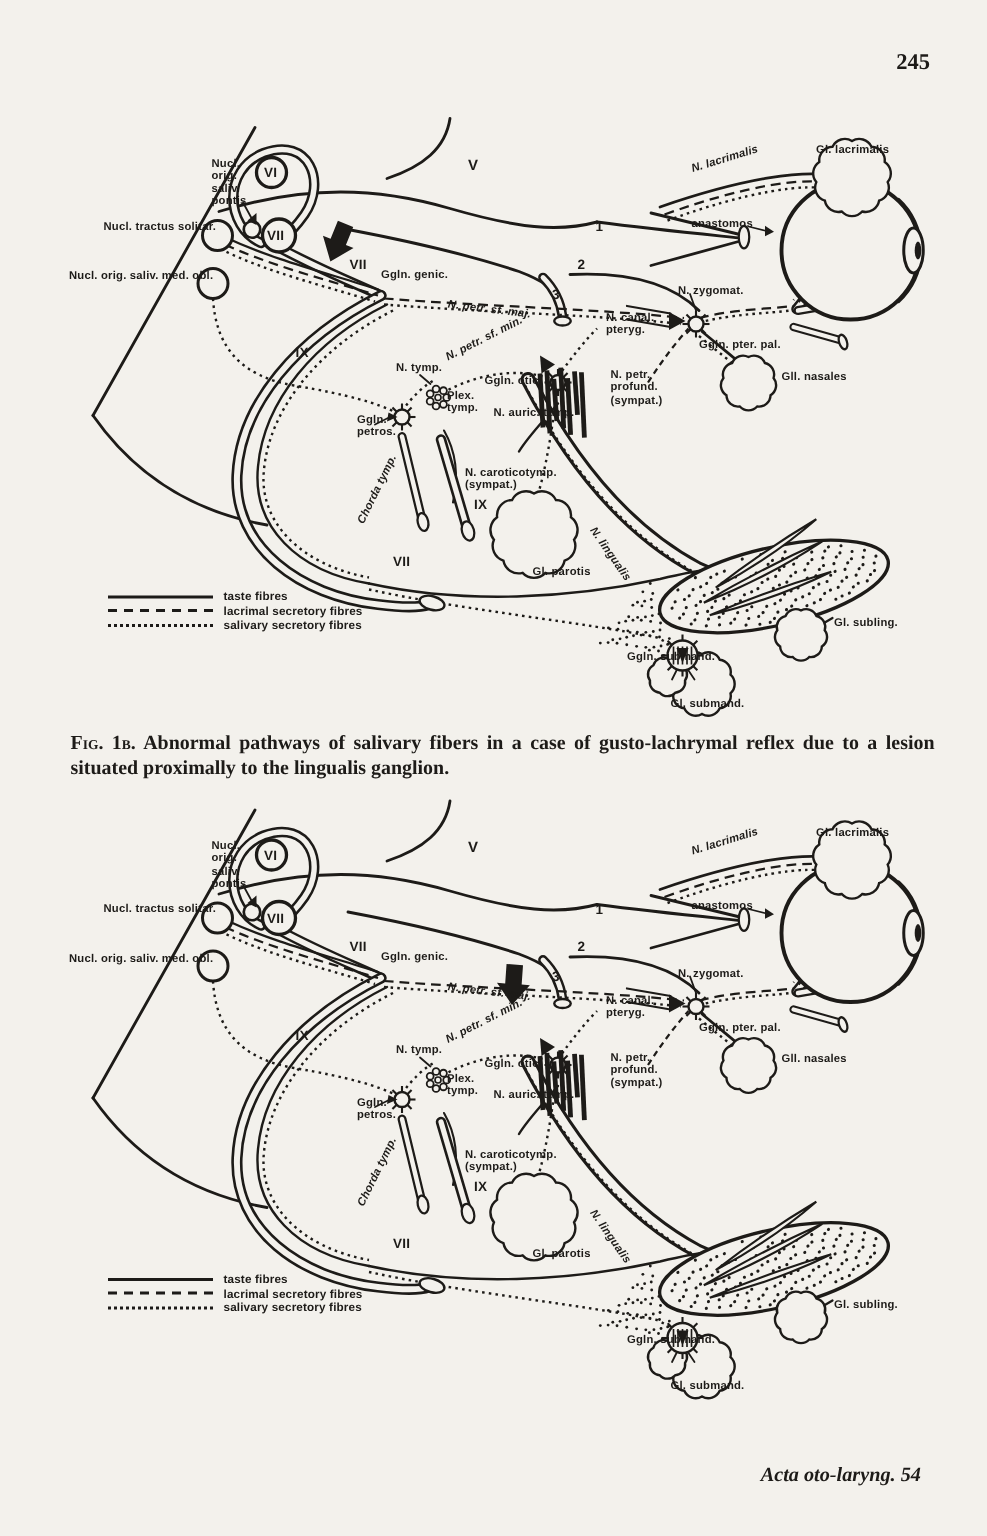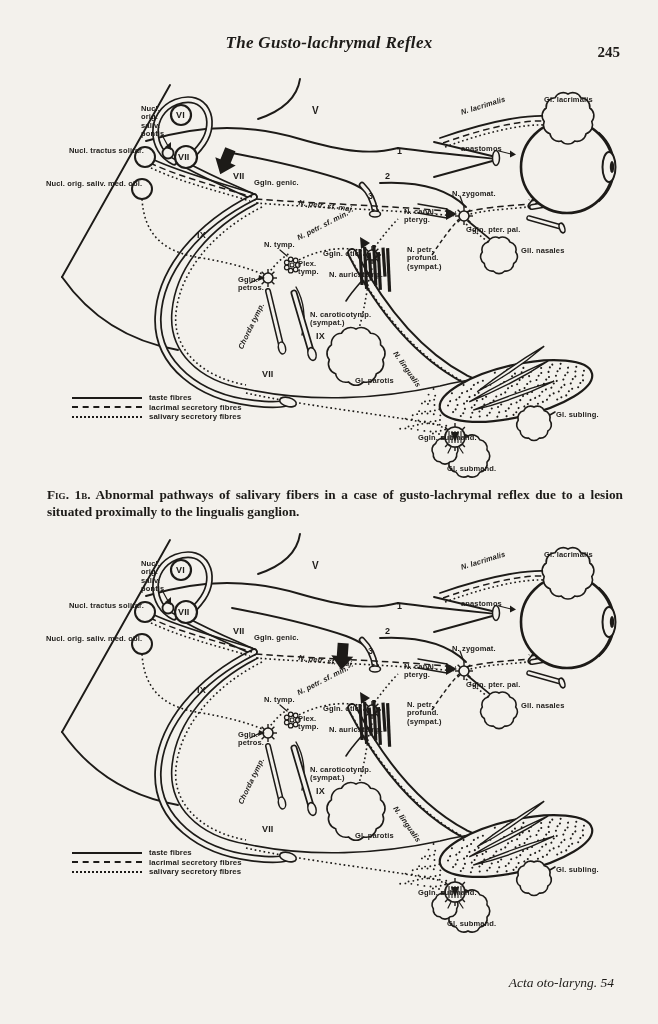--- a/index.html
+++ b/index.html
@@ -2,38 +2,38 @@
 <html style="--ink: #1d1b18; --bg: #f3f1ec;"><head>
 <meta charset="utf-8">
 <style>
   :root{ --ink:#1d1b18; --bg:#f3f1ec; }
   html,body{margin:0;padding:0;}
   body{width:658px;height:1024px;background:var(--bg);
        font-family:"Liberation Serif", serif; color:var(--ink); overflow:hidden; position:relative;}
   .page{position:absolute;inset:0;}
   .hdr-title{position:absolute;top:33px;left:0;right:0;text-align:center;
       font-size:17px;font-weight:700;font-style:italic;letter-spacing:.3px;}
-  .hdr-page{position:absolute;top:44px;right:38px;font-size:15px;font-weight:700;text-align:right;}
+  .hdr-page{position:absolute;top:34px;right:38px;font-size:15px;font-weight:700;text-align:right;}
   .fig{position:absolute;left:0;width:658px;height:398px;}
   #fig1b{top:85px;} #fig1c{top:540px;}
   .fig-svg{position:absolute;inset:0;width:658px;height:398px;overflow:visible;}
   .label-layer{position:absolute;inset:0;font-family:"Liberation Sans", sans-serif;}
   .fig-label{position:absolute;font-size:7.5px;font-weight:700;line-height:1.12;
       letter-spacing:.15px;white-space:pre-line;transform-origin:0 0;color:var(--ink);}
   .legend{position:absolute;left:72px;top:308px;font-family:"Liberation Sans", sans-serif;}
   .legend-row{display:flex;align-items:center;height:9.5px;}
   .legend-line{width:70px;height:0;border-top:2px solid var(--ink);margin-right:7px;flex:0 0 auto;}
   .legend-line.dashed{border-top-style:dashed;}
   .legend-line.dotted{border-top-style:dotted;}
   .legend-text{font-size:7.8px;font-weight:700;letter-spacing:.1px;}
   .caption{position:absolute;left:47px;width:576px;font-size:13.3px;font-weight:700;
       line-height:1.28;text-align:justify;margin:0;}
   #cap1b{top:486px;} #cap1c{top:940px;}
   .cap-label{font-variant:small-caps;}
-  .footer{position:absolute;top:975px;right:44px;font-size:13.5px;font-weight:400;font-style:italic;}
+  .footer{position:absolute;top:975px;right:44px;font-size:13.5px;font-weight:700;font-style:italic;}
   
   .s{stroke:var(--ink);fill:none;stroke-linecap:round;}
   .sb{stroke:var(--ink);fill:var(--bg);}
   .w{stroke:var(--bg);fill:none;stroke-linecap:round;}
   .f{fill:var(--ink);stroke:none;}
   .da{stroke:var(--ink);fill:none;stroke-dasharray:6.5 4;stroke-width:1.5;}
   .db{stroke:var(--ink);fill:none;stroke-dasharray:4 3;stroke-width:1.5;}
   .do{stroke:var(--ink);fill:none;stroke-dasharray:1.7 2.8;stroke-width:1.6;}
 </style>
 </head>
@@ -434,21 +434,20 @@
     <path class="s" stroke-width="1.2" d="M499,66 L511,69"></path>
           <polygon class="f" points="510,65.5 516,69.5 510,72.5"></polygon>
     <path class="s" stroke-width="1.2" d="M280,165 L287,171"></path>
     <path class="s" stroke-width="1.2" d="M451,362 L448,368 M459,362 L463,368"></path>
   </g>
 </symbol>
 </defs>
 </svg>
 
 <div class="page">
-  <div class="hdr-title">The Gusto-lachrymal Reflex</div>
   <div class="hdr-page">245</div>
 
   <div class="fig" id="fig1b">
     <svg class="fig-svg" viewBox="0 0 658 398">
       <use href="#diagram"></use>
       <g class="lesion" transform="translate(224,80) rotate(22)">
         <polygon class="f" points="-5.5,-17 5.5,-17 5.5,-4 11,-4 0,10 -11,-4 -5.5,-4"></polygon>
       </g>
     </svg>
     <div class="label-layer">

